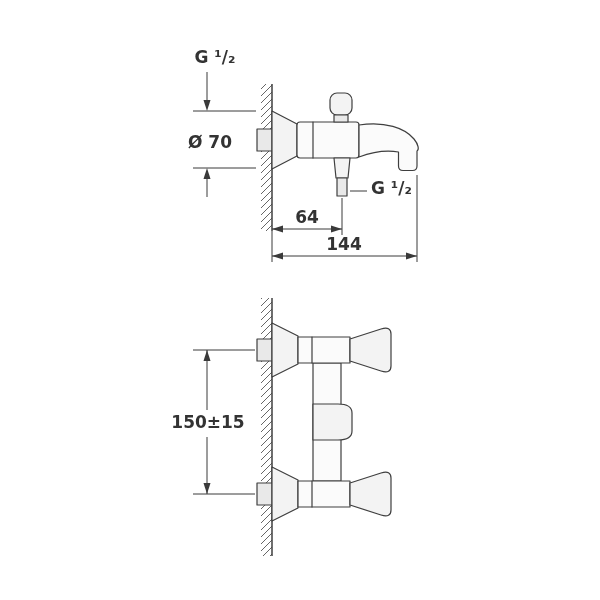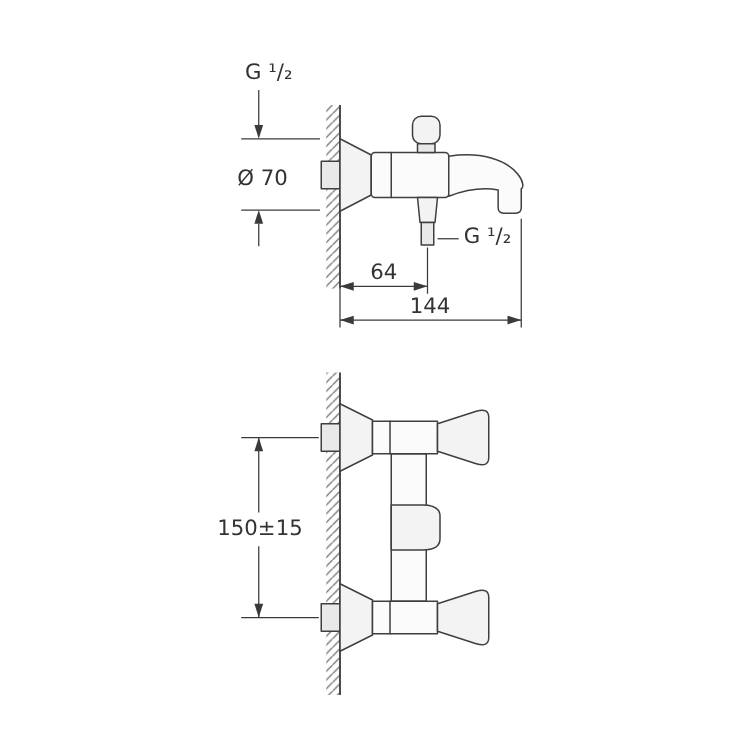--- a/index.html
+++ b/index.html
@@ -1,20 +1,20 @@
 <!DOCTYPE html>
 <html style="--background: #ffffff; --line: #3f3f3f; --dim: #3a3a3a; --text: #333333; --fill_light: #f3f3f3; --fill_mid: #e9e9e9;"><head>
 <meta charset="utf-8">
 <style>
   html,body { margin:0; padding:0; }
   .canvas {
     width:600px; height:600px;
     background: var(--background, #ffffff);
     font-family: "DejaVu Sans", sans-serif;
-    position:relative; overflow:hidden;
+    position:relative; overflow:hidden;font-weight:bold;
   }
   svg { display:block; }
   .part {
     fill: var(--fill_light, #f3f3f3);
     stroke: var(--line, #3f3f3f);
     stroke-width:1.2; stroke-linejoin:round;
   }
   .part--mid  { fill: var(--fill_mid, #e9e9e9); }
   .part--white{ fill:#fbfbfb; }
   .ln  { stroke: var(--line, #3f3f3f); stroke-width:1.2; fill:none; stroke-linecap:round; }

